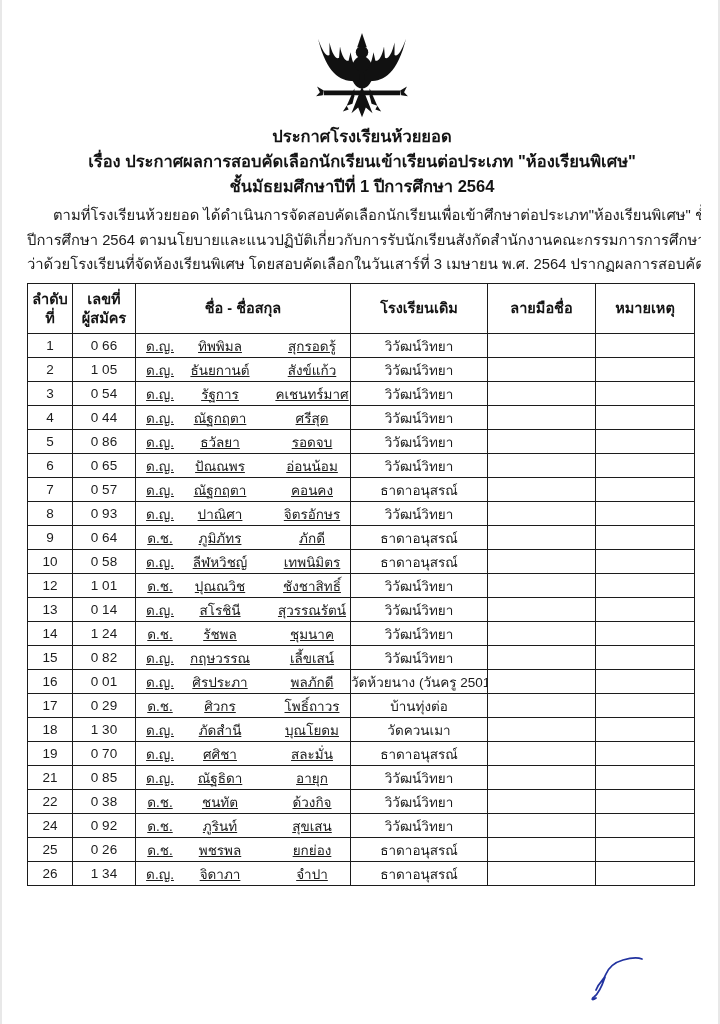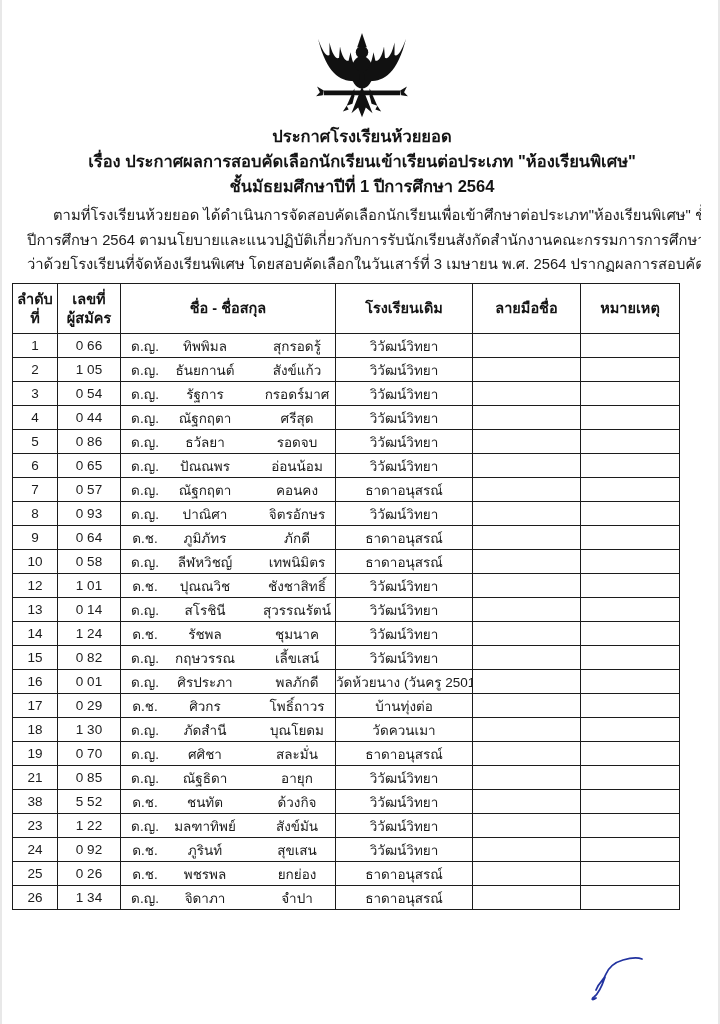--- a/index.html
+++ b/index.html
@@ -30,21 +30,21 @@
   .body-paragraph {
     position:absolute; left:25px; top:203px; width:674px;
     font-size:14.8px; line-height:24.5px;
     text-align:justify;
     color:#1b1b1b;
   }
   .body-paragraph .pline { display:block; white-space:nowrap; overflow:hidden; }
   .body-paragraph .pline.first { text-indent:26px; }
 
   table.results {
-    position:absolute; left:10px; top:283px;
+    position:absolute; left:25px; top:283px;
     width:667px;
     border-collapse:collapse;
     table-layout:fixed;
   }
   table.results th, table.results td {
     border:1.5px solid #1c1c1c;
     padding:0;
     overflow:hidden;
   }
   table.results th {
@@ -56,21 +56,21 @@
     line-height:1.3;
     color:#141414;
   }
   table.results td {
     height:24px;
     font-size:13.5px;
     text-align:center;
     vertical-align:middle;
     white-space:nowrap;
   }
-  td.name-cell { text-align:left; }
+  td.name-cell { text-align:left;text-decoration:underline; }
   .name-wrap { display:flex; align-items:center; padding-left:6px; }
   .name-prefix { width:36px; flex:none; }
   .name-given  { width:84px; flex:none; }
   .name-surname{ flex:1;margin-left:12px; }
   td.school-cell { font-size:13px; }
   .sig-mark {
     position:absolute; left:584px; top:950px;
     width:62px; height:52px;
   }
 </style>
@@ -169,21 +169,21 @@
       <td></td>
       <td></td>
     </tr>
         <tr>
       <td>3</td>
       <td>0 54</td>
       <td class="name-cell">
         <span class="name-wrap">
           <span class="name-prefix">ด.ญ.</span>
           <span class="name-given">รัฐการ</span>
-          <span class="name-surname">กรอดร์มาศ</span>
+          <span class="name-surname">คเชนทร์มาศ</span>
         </span>
       </td>
       <td class="school-cell">วิวัฒน์วิทยา</td>
       <td></td>
       <td></td>
     </tr>
         <tr>
       <td>4</td>
       <td>0 44</td>
       <td class="name-cell">
@@ -401,41 +401,27 @@
           <span class="name-prefix">ด.ญ.</span>
           <span class="name-given">ณัฐธิดา</span>
           <span class="name-surname">อายุก</span>
         </span>
       </td>
       <td class="school-cell">วิวัฒน์วิทยา</td>
       <td></td>
       <td></td>
     </tr>
         <tr>
-      <td>38</td>
-      <td>5 52</td>
+      <td>22</td>
+      <td>0 38</td>
       <td class="name-cell">
         <span class="name-wrap">
           <span class="name-prefix">ด.ช.</span>
           <span class="name-given">ชนทัต</span>
           <span class="name-surname">ด้วงกิจ</span>
-        </span>
-      </td>
-      <td class="school-cell">วิวัฒน์วิทยา</td>
-      <td></td>
-      <td></td>
-    </tr>
-        <tr>
-      <td>23</td>
-      <td>1 22</td>
-      <td class="name-cell">
-        <span class="name-wrap">
-          <span class="name-prefix">ด.ญ.</span>
-          <span class="name-given">มลฑาทิพย์</span>
-          <span class="name-surname">สังข์มัน</span>
         </span>
       </td>
       <td class="school-cell">วิวัฒน์วิทยา</td>
       <td></td>
       <td></td>
     </tr>
         <tr>
       <td>24</td>
       <td>0 92</td>
       <td class="name-cell">

